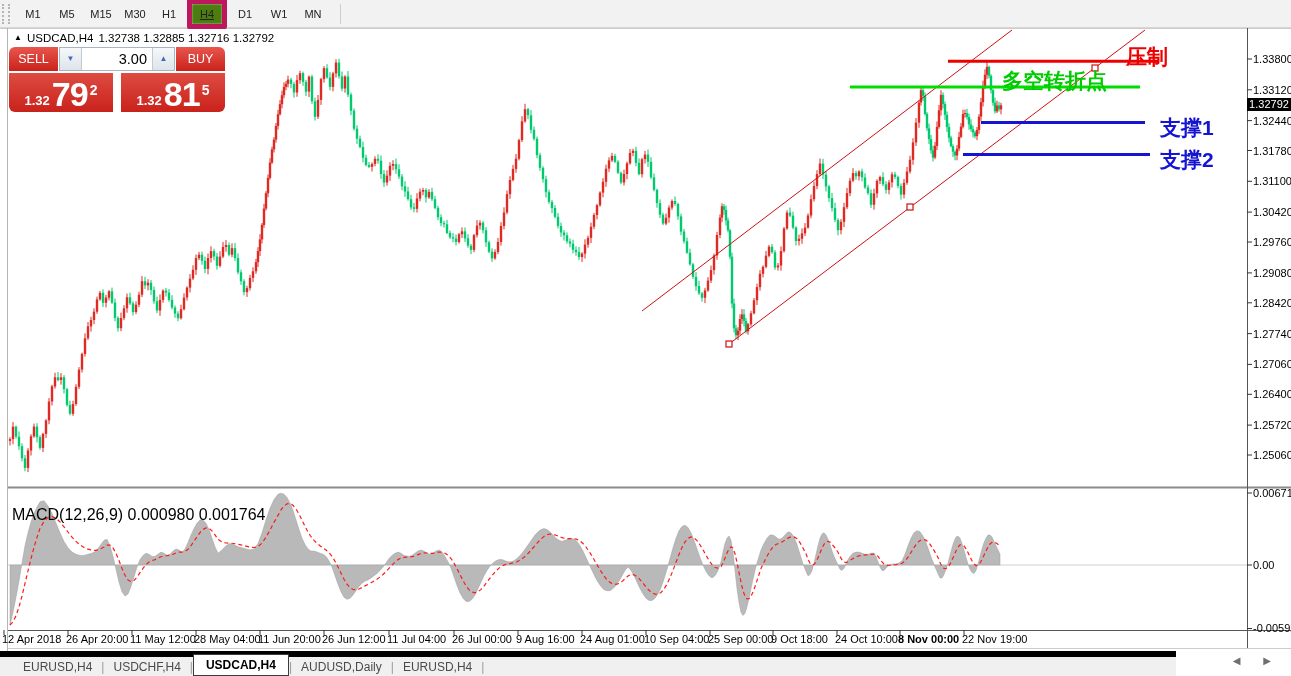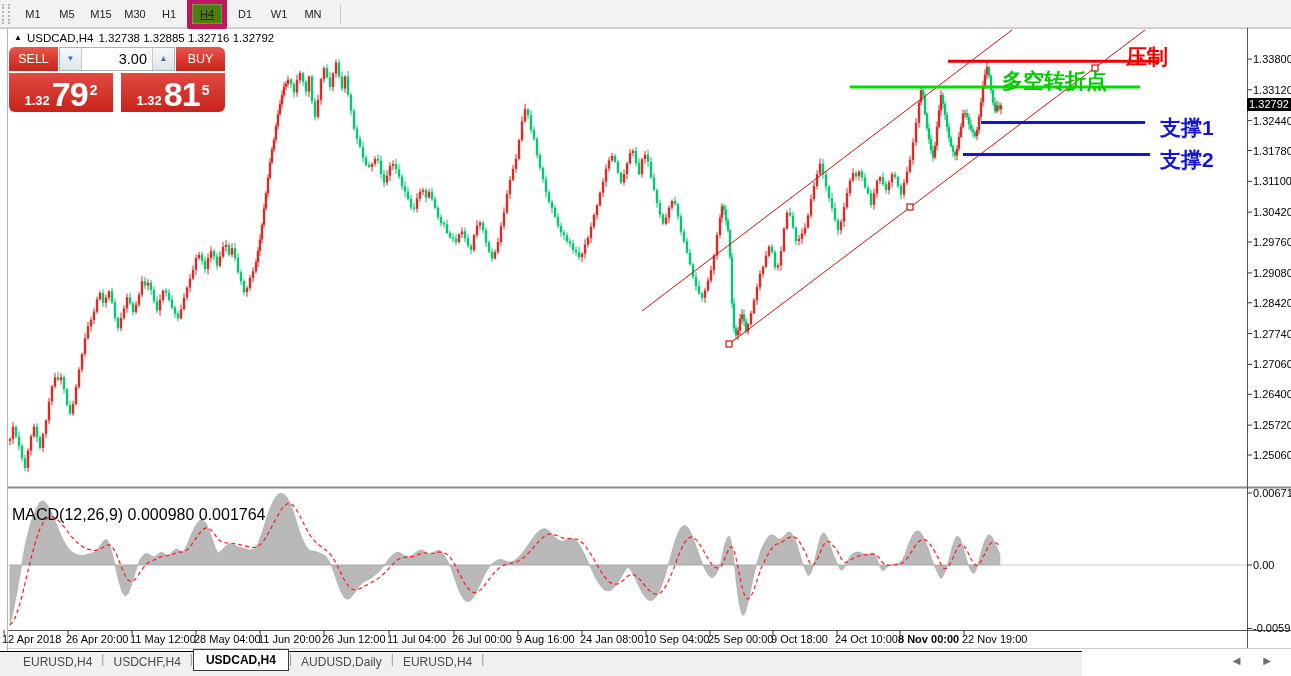--- a/index.html
+++ b/index.html
@@ -46,22 +46,22 @@
   .plabel{position:absolute;left:1253px;font-size:11px;color:#000;white-space:nowrap;}
   .curprice{position:absolute;left:1247px;top:98px;width:44px;height:13px;background:#000;color:#fff;
             font-size:11px;text-align:center;line-height:13px;}
   .dlabel{position:absolute;top:633px;font-size:11px;color:#000;white-space:nowrap;}
   .macdlabel{position:absolute;left:12px;top:490px;font-size:16px;color:#000;margin-top:16px;}
 
   
   .anno{position:absolute;font-weight:bold;font-size:21px;white-space:nowrap;}
 
   
-  .tabbar{position:absolute;left:0;top:651px;width:1082px;height:25px;background:#f0f0f0;
-          border-top:1px solid #000000;display:flex;align-items:flex-start;padding-left:14px;box-sizing:border-box;}
+  .tabbar{position:absolute;left:0;top:651px;width:1176px;height:25px;background:#f0f0f0;
+          border-top:6px solid #000000;display:flex;align-items:center;padding-left:14px;box-sizing:border-box;}
   .tab{font-size:12px;color:#4a4a4a;padding:3px 9px;cursor:default;}
   .tab.active{background:#ffffff;border:1px solid #3c3c3c;color:#000;font-weight:bold;margin-top:-3px;padding:3px 12px;}
   .tabsep{color:#9a9a9a;font-size:12px;}
   .scrollarrows{position:absolute;right:10px;top:655px;color:#6f6f6f;font-size:10px;letter-spacing:10px;}
 </style>
 </head>
 <body>
 
 <div class="screen">
 
@@ -902,21 +902,21 @@
   <div id="date-labels">
       <div class="dlabel" style="left: 2px;">12 Apr 2018</div>
       <div class="dlabel" style="left: 66px;">26 Apr 20:00</div>
       <div class="dlabel" style="left: 130px;">11 May 12:00</div>
       <div class="dlabel" style="left: 194px;">28 May 04:00</div>
       <div class="dlabel" style="left: 258px;">11 Jun 20:00</div>
       <div class="dlabel" style="left: 322px;">26 Jun 12:00</div>
       <div class="dlabel" style="left: 387px;">11 Jul 04:00</div>
       <div class="dlabel" style="left: 452px;">26 Jul 00:00</div>
       <div class="dlabel" style="left: 516px;">9 Aug 16:00</div>
-      <div class="dlabel" style="left: 580px;">24 Jan 08:00</div>
+      <div class="dlabel" style="left: 580px;">24 Aug 01:00</div>
       <div class="dlabel" style="left: 644px;">10 Sep 04:00</div>
       <div class="dlabel" style="left: 708px;">25 Sep 00:00</div>
       <div class="dlabel" style="left: 771px;">9 Oct 18:00</div>
       <div class="dlabel" style="left: 835px;">24 Oct 10:00</div>
       <div class="dlabel" style="left: 898px; font-weight: bold;">8 Nov 00:00</div>
       <div class="dlabel" style="left: 962px;">22 Nov 19:00</div>
     </div>
 
   <div class="anno" style="left:1126px;top:43px;color:#ee0000;">压制</div>
   <div class="anno" style="left:1002px;top:67px;color:#00cc00;">多空转折点</div>

